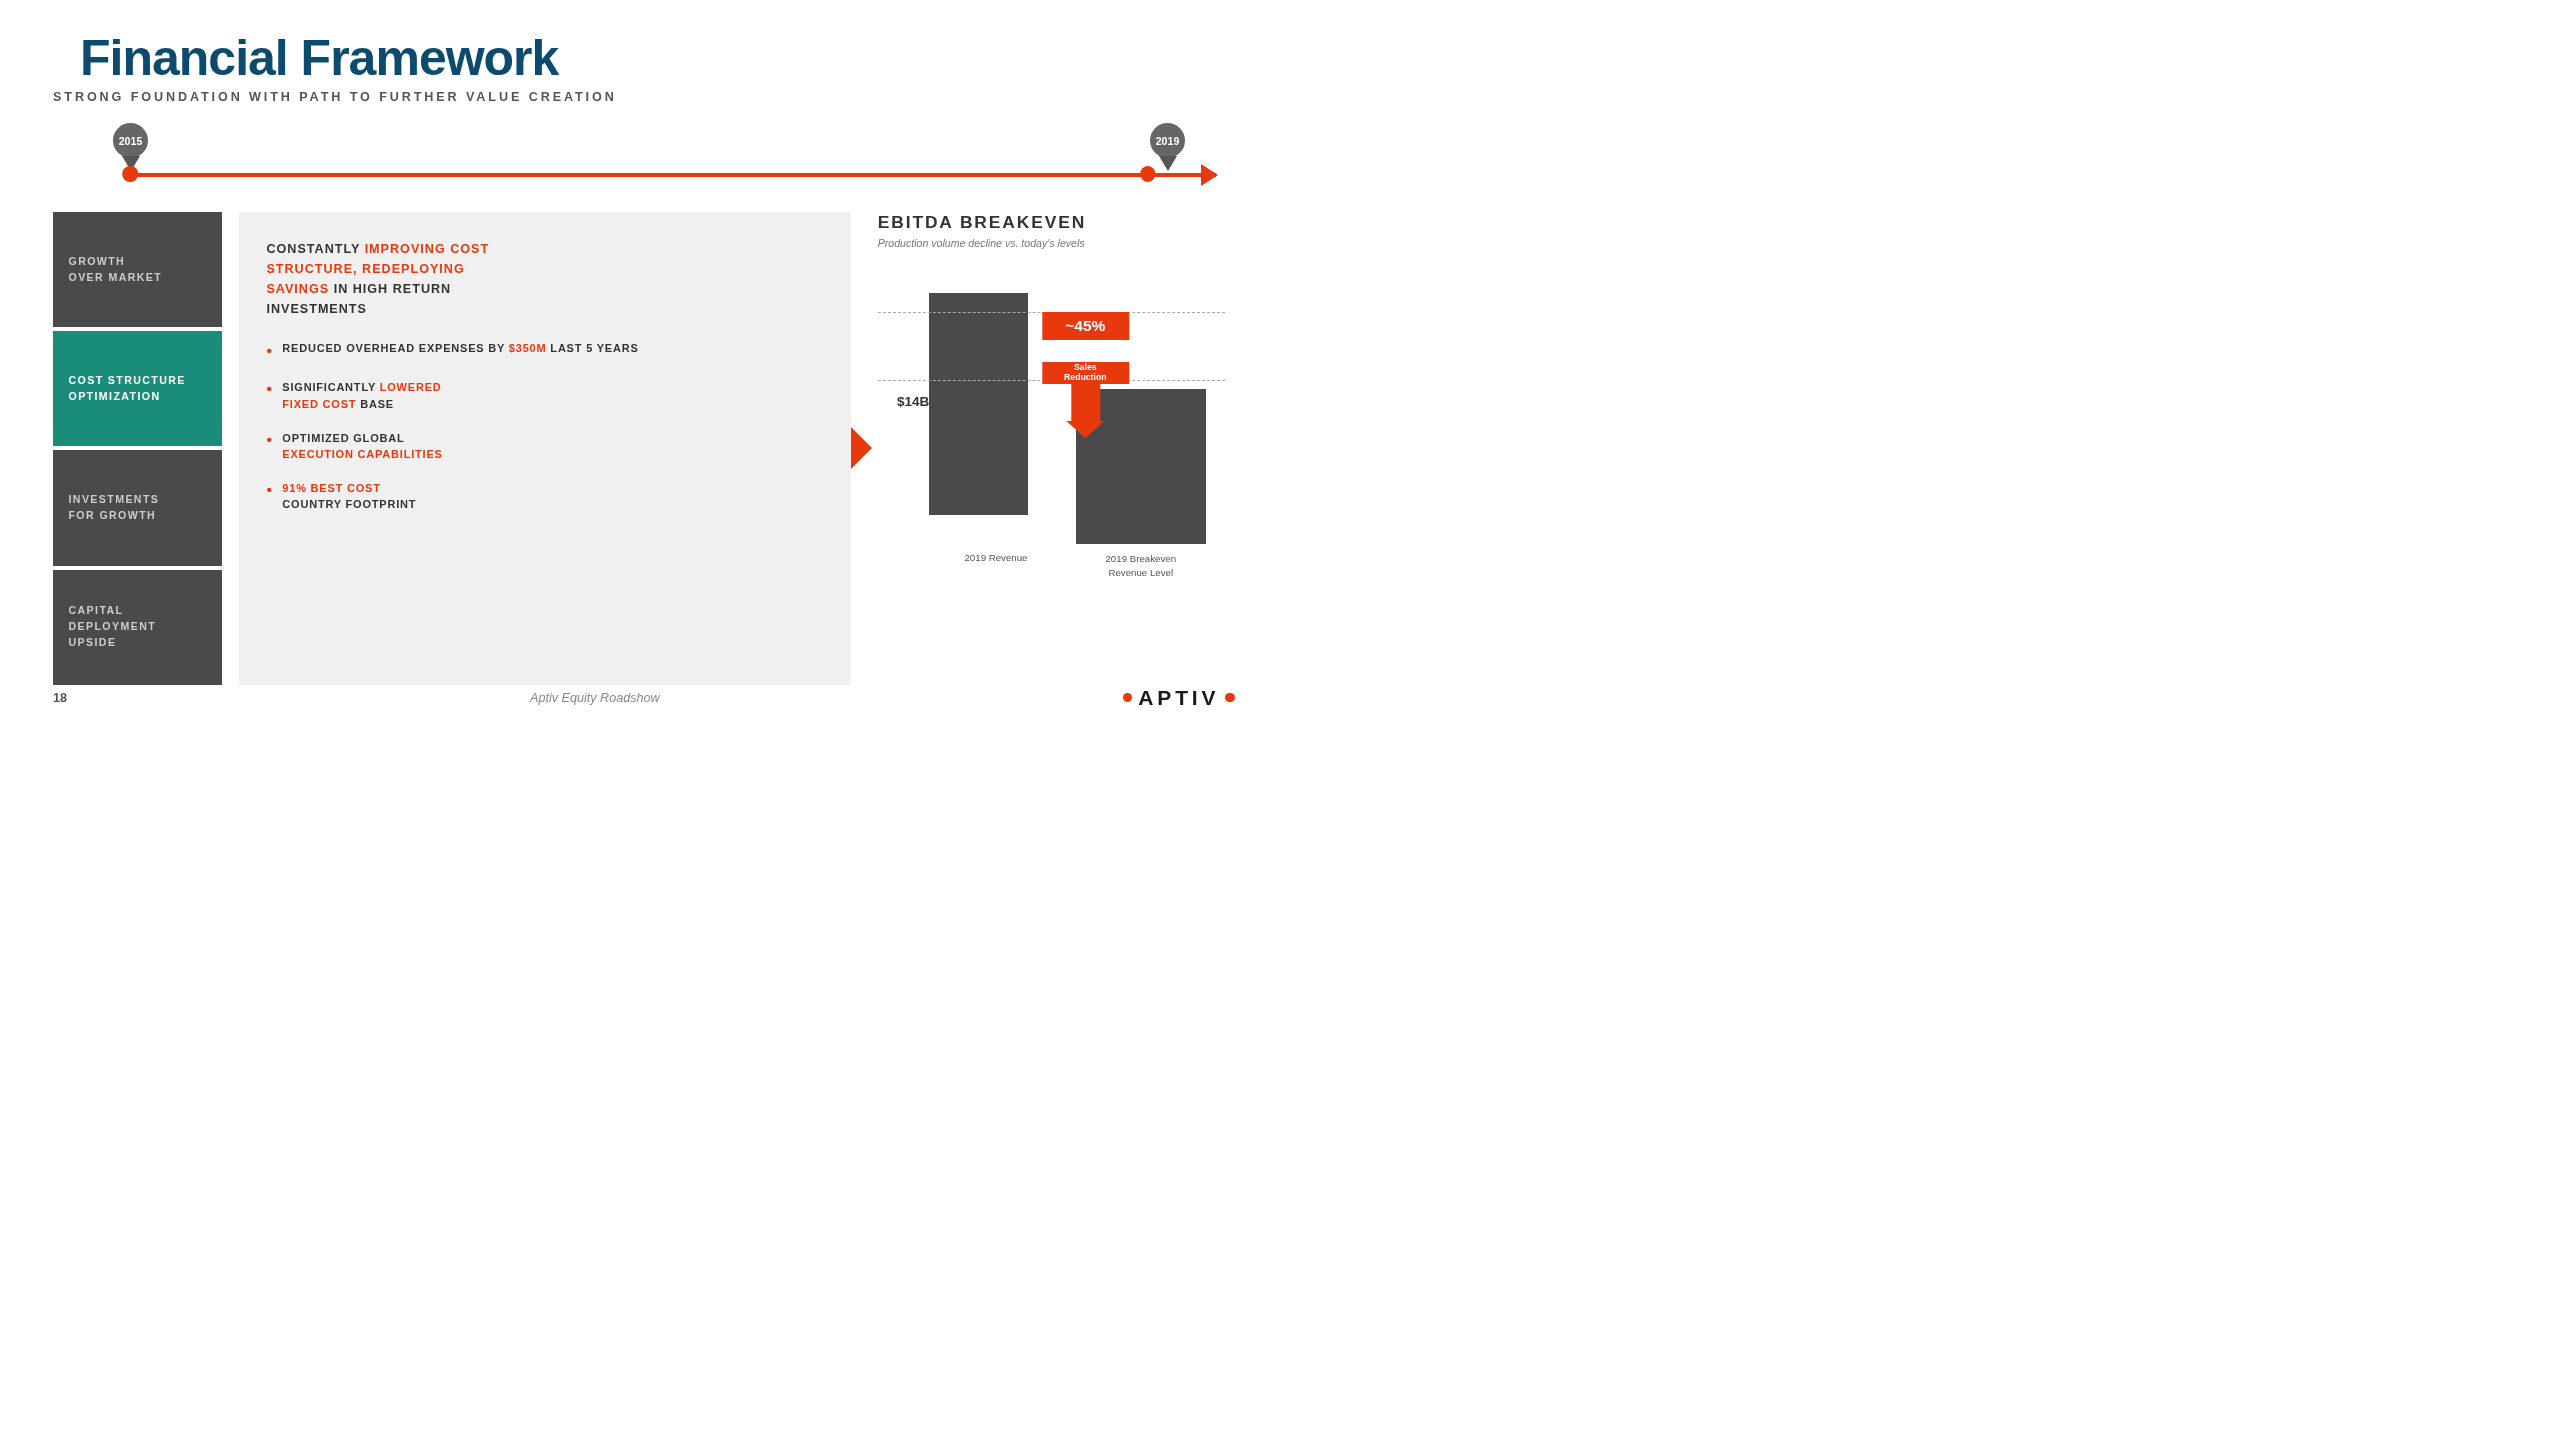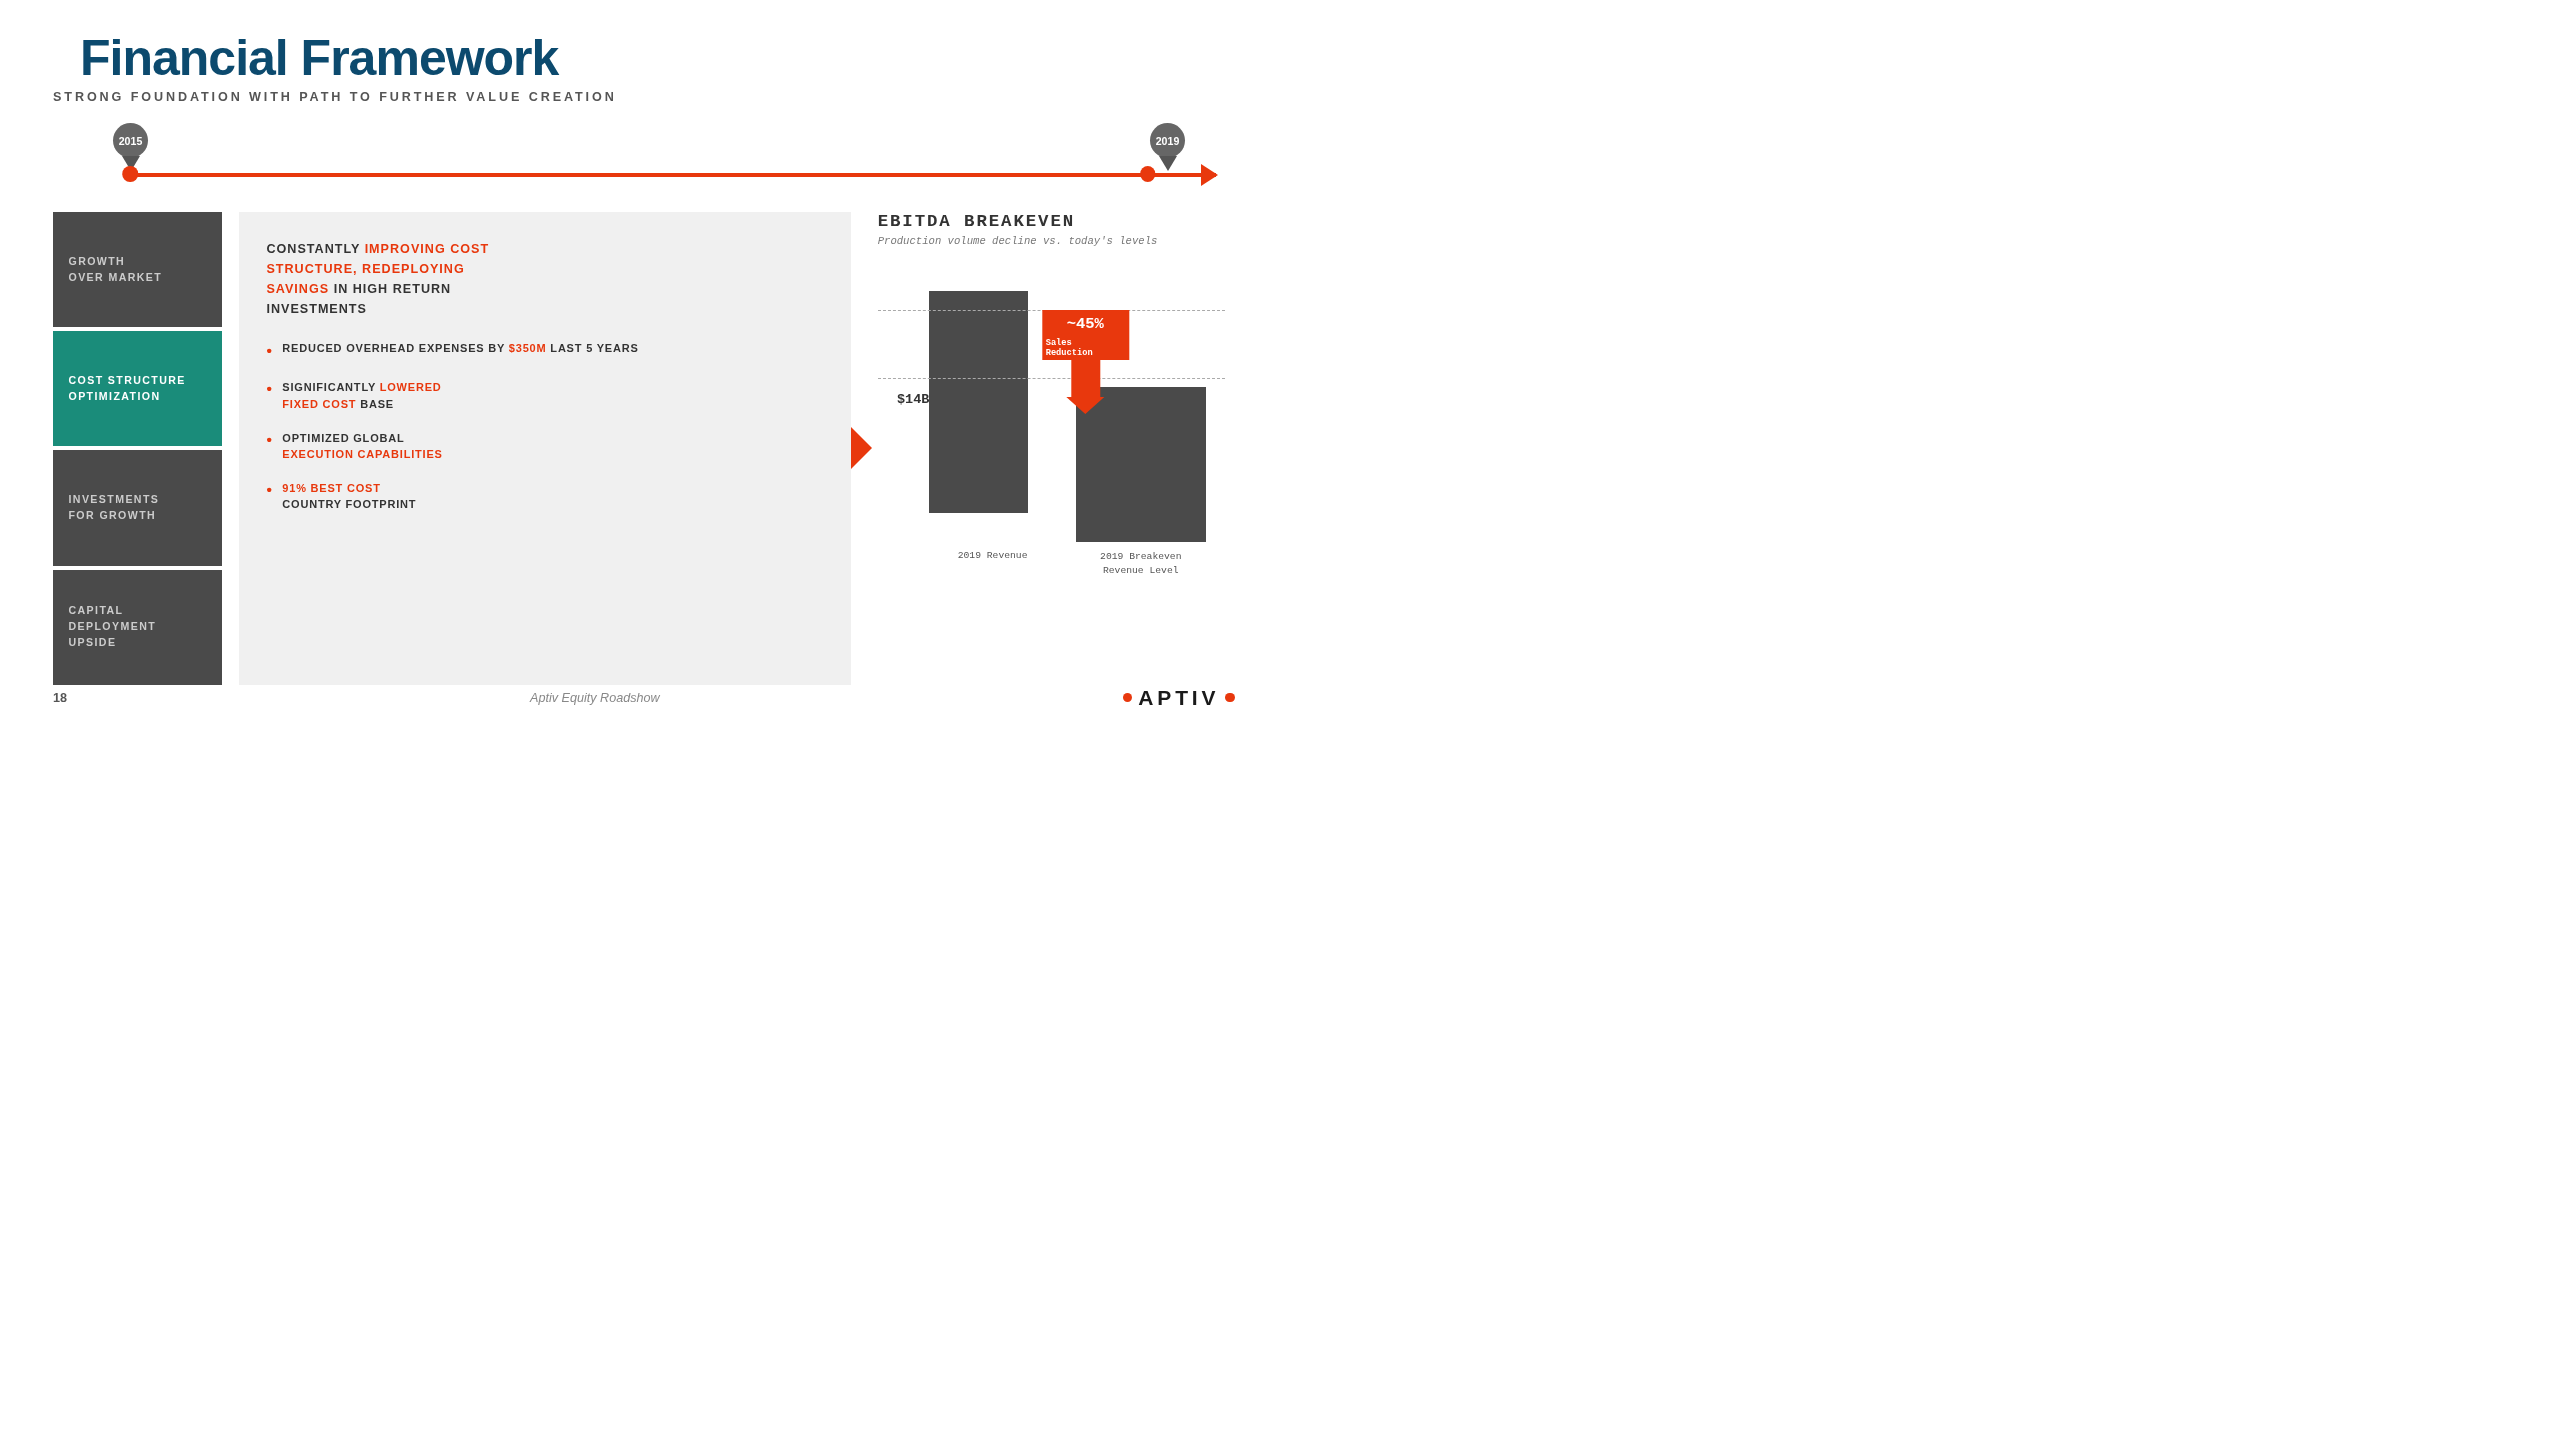--- a/index.html
+++ b/index.html
@@ -179,21 +179,20 @@
       border-top: 21px solid transparent;
       border-bottom: 21px solid transparent;
       border-left: 21px solid #e8380d;
     }
 
     
     .chart-section {
       width: 367px;
       flex-shrink: 0;
       padding: 0 9.7px;
-      font-family: Liberation Mono, monospace;
     }
     .chart-title {
       font-size: 17.4px;
       font-weight: 700;
       letter-spacing: 1.9px;
       color: #333;
       margin-bottom: 3.9px;
     }
     .chart-subtitle {
       font-size: 10.6px;
@@ -326,21 +325,21 @@
             <div style="font-size:13.5px; font-weight:700; color:#333; margin-bottom:5.8px;">$8B</div>
             <div style="width:100%; height:155px; background:#4a4a4a; position:relative;"></div>
           </div>
 
           <div style="position:absolute; top:48px; left:0; right:0; border-top:1.4px dashed #aaa;"></div>
 
           <div style="position:absolute; top:116px; left:0; right:0; border-top:1.4px dashed #aaa;"></div>
 
           <div style="position:absolute; top:48px; left:50%; transform:translateX(-9.7px); display:flex; flex-direction:column; align-items:center; width:87px;">
             <div style="background:#e8380d; color:white; padding:4.8px 11.6px; font-size:15.5px; font-weight:900; text-align:center; width:100%;">~45%</div>
-            <div style="font-size:8.7px; font-weight:700; color:white; background:#e8380d; width:100%; padding:0 3.9px 1.9px;">Sales<br>Reduction</div>
+            <div style="font-size:8.7px; font-weight:700; color:white; background:#e8380d; text-align:center; width:100%; padding:0 3.9px 1.9px;margin-top:22px;">Sales<br>Reduction</div>
             <div style="width:29px; background:#e8380d; height:37px;"></div>
             <div style="width:0; height:0; border-left:19.3px solid transparent; border-right:19.3px solid transparent; border-top:17.4px solid #e8380d;"></div>
           </div>
         </div>
 
         <div style="display:flex; gap:48px; padding:0 19.3px; margin-top:7.7px;">
           <div style="flex:1; font-size:9.7px; color:#555; text-align:right;">2019 Revenue</div>
           <div style="flex:1; font-size:9.7px; color:#555; text-align:center; line-height:1.4;">2019 Breakeven<br>Revenue Level</div>
         </div>
       </div>

